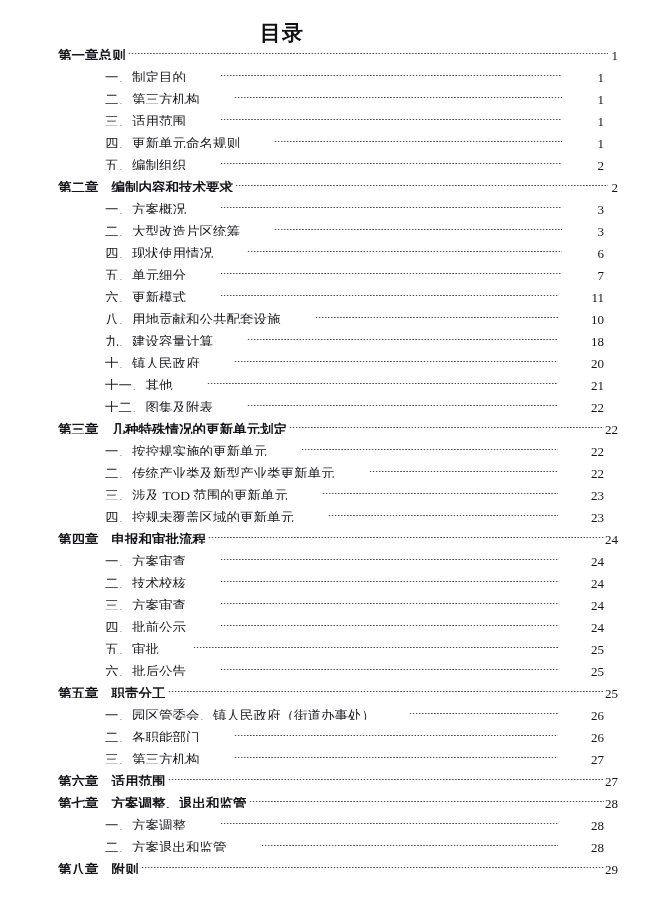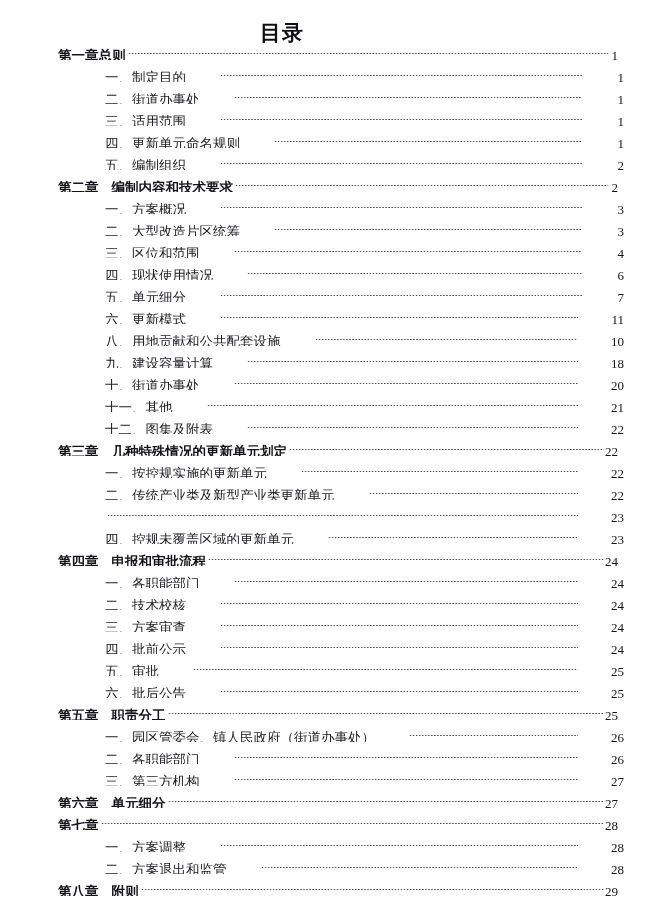--- a/index.html
+++ b/index.html
@@ -62,21 +62,21 @@
     padding-right: 39px;
     font-family: "Liberation Sans", "DejaVu Sans", sans-serif;
     font-weight: bold;
     font-size: 13.5px;
     color: #14141a;
   }
 
   
   .toc-entry.lvl2 {
     padding-left: 105px;
-    padding-right: 33px;
+    padding-right: 53px;
     font-family: "Liberation Serif", "DejaVu Serif", serif;
     font-weight: normal;
     font-size: 13.5px;
     color: #1b1b20;
     gap: 32px;
   }
 
   .ent-label {
     flex: 0 0 auto;
   }
@@ -140,21 +140,21 @@
         <span class="ent-name">总则</span>
         <span class="ent-leader"></span>
         <span class="ent-page">1</span>
       </div>
       <div class="toc-entry lvl2">
         <span class="ent-label">一、制定目的</span>
         <span class="ent-leader"></span>
         <span class="ent-page">1</span>
       </div>
       <div class="toc-entry lvl2">
-        <span class="ent-label">二、街道办事处</span>
+        <span class="ent-label">二、第三方机构</span>
         <span class="ent-leader"></span>
         <span class="ent-page">1</span>
       </div>
       <div class="toc-entry lvl2">
         <span class="ent-label">三、适用范围</span>
         <span class="ent-leader"></span>
         <span class="ent-page">1</span>
       </div>
       <div class="toc-entry lvl2">
         <span class="ent-label">四、更新单元命名规则</span>
@@ -176,25 +176,20 @@
         <span class="ent-label">一、方案概况</span>
         <span class="ent-leader"></span>
         <span class="ent-page">3</span>
       </div>
       <div class="toc-entry lvl2">
         <span class="ent-label">二、大型改造片区统筹</span>
         <span class="ent-leader"></span>
         <span class="ent-page">3</span>
       </div>
       <div class="toc-entry lvl2">
-        <span class="ent-label">三、区位和范围</span>
-        <span class="ent-leader"></span>
-        <span class="ent-page">4</span>
-      </div>
-      <div class="toc-entry lvl2">
         <span class="ent-label">四、现状使用情况</span>
         <span class="ent-leader"></span>
         <span class="ent-page">6</span>
       </div>
       <div class="toc-entry lvl2">
         <span class="ent-label">五、单元细分</span>
         <span class="ent-leader"></span>
         <span class="ent-page">7</span>
       </div>
       <div class="toc-entry lvl2">
@@ -206,21 +201,21 @@
         <span class="ent-label">八、用地贡献和公共配套设施</span>
         <span class="ent-leader"></span>
         <span class="ent-page">10</span>
       </div>
       <div class="toc-entry lvl2">
         <span class="ent-label">九、建设容量计算</span>
         <span class="ent-leader"></span>
         <span class="ent-page">18</span>
       </div>
       <div class="toc-entry lvl2">
-        <span class="ent-label">十、街道办事处</span>
+        <span class="ent-label">十、镇人民政府</span>
         <span class="ent-leader"></span>
         <span class="ent-page">20</span>
       </div>
       <div class="toc-entry lvl2">
         <span class="ent-label">十一、其他</span>
         <span class="ent-leader"></span>
         <span class="ent-page">21</span>
       </div>
       <div class="toc-entry lvl2">
         <span class="ent-label">十二、图集及附表</span>
@@ -237,36 +232,37 @@
         <span class="ent-label">一、按控规实施的更新单元</span>
         <span class="ent-leader"></span>
         <span class="ent-page">22</span>
       </div>
       <div class="toc-entry lvl2">
         <span class="ent-label">二、传统产业类及新型产业类更新单元</span>
         <span class="ent-leader"></span>
         <span class="ent-page">22</span>
       </div>
       <div class="toc-entry lvl2">
+        <span class="ent-label">三、涉及 TOD 范围的更新单元</span>
         <span class="ent-leader"></span>
         <span class="ent-page">23</span>
       </div>
       <div class="toc-entry lvl2">
         <span class="ent-label">四、控规未覆盖区域的更新单元</span>
         <span class="ent-leader"></span>
         <span class="ent-page">23</span>
       </div>
       <div class="toc-entry lvl1 wide-gap">
         <span class="ent-num">第四章</span>
         <span class="ent-name">申报和审批流程</span>
         <span class="ent-leader"></span>
         <span class="ent-page">24</span>
       </div>
       <div class="toc-entry lvl2">
-        <span class="ent-label">一、各职能部门</span>
+        <span class="ent-label">一、方案审查</span>
         <span class="ent-leader"></span>
         <span class="ent-page">24</span>
       </div>
       <div class="toc-entry lvl2">
         <span class="ent-label">二、技术校核</span>
         <span class="ent-leader"></span>
         <span class="ent-page">24</span>
       </div>
       <div class="toc-entry lvl2">
         <span class="ent-label">三、方案审查</span>
@@ -304,26 +300,27 @@
         <span class="ent-leader"></span>
         <span class="ent-page">26</span>
       </div>
       <div class="toc-entry lvl2">
         <span class="ent-label">三、第三方机构</span>
         <span class="ent-leader"></span>
         <span class="ent-page">27</span>
       </div>
       <div class="toc-entry lvl1 wide-gap">
         <span class="ent-num">第六章</span>
-        <span class="ent-name">单元细分</span>
+        <span class="ent-name">适用范围</span>
         <span class="ent-leader"></span>
         <span class="ent-page">27</span>
       </div>
       <div class="toc-entry lvl1 wide-gap">
         <span class="ent-num">第七章</span>
+        <span class="ent-name">方案调整、退出和监管</span>
         <span class="ent-leader"></span>
         <span class="ent-page">28</span>
       </div>
       <div class="toc-entry lvl2">
         <span class="ent-label">一、方案调整</span>
         <span class="ent-leader"></span>
         <span class="ent-page">28</span>
       </div>
       <div class="toc-entry lvl2">
         <span class="ent-label">二、方案退出和监管</span>

